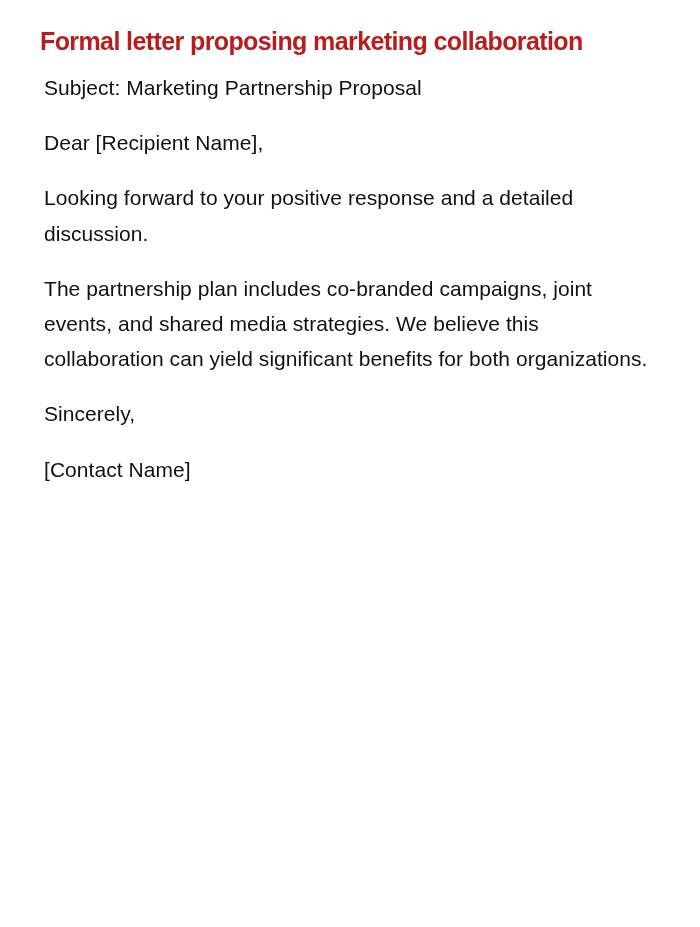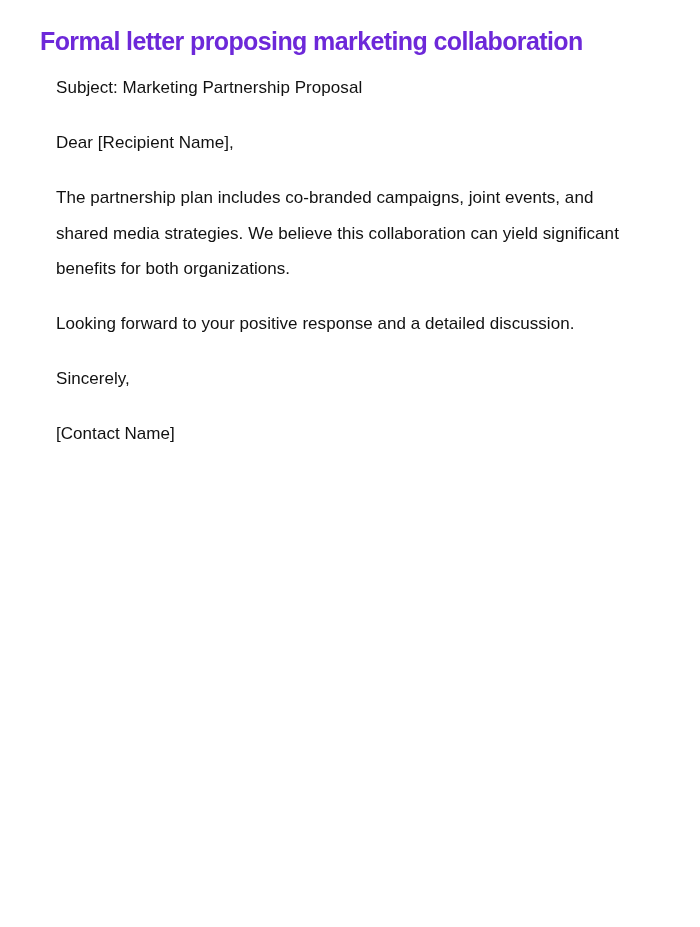--- a/index.html
+++ b/index.html
@@ -20,33 +20,33 @@
       left: 40px;
       top: 24px;
       width: 610px;
     }
     .title {
       font-size: 25px;
       font-weight: bold;
       letter-spacing: -0.6px;
       line-height: 34px;
       margin: 0 0 12px 0;
-      color: #6d28d9;
+      color: #b91c1c;
     }
     .para {
-      font-size: 17px;
+      font-size: 21px;
       line-height: 35.2px;
-      margin: 0 0 20px 16px;
+      margin: 0 0 20px 4px;
       letter-spacing: 0.05px;
     }
   </style>
 </head>
 <body>
 
 <div class="page">
   <h1 class="title">Formal letter proposing marketing collaboration</h1>
   <p class="para">Subject: Marketing Partnership Proposal</p>
   <p class="para">Dear [Recipient Name],</p>
+  <p class="para">Looking forward to your positive response and a detailed discussion.</p>
   <p class="para">The partnership plan includes co-branded campaigns, joint events, and shared media strategies. We believe this collaboration can yield significant benefits for both organizations.</p>
-  <p class="para">Looking forward to your positive response and a detailed discussion.</p>
   <p class="para">Sincerely,</p>
   <p class="para">[Contact Name]</p>
 </div>
 
 </body></html>

